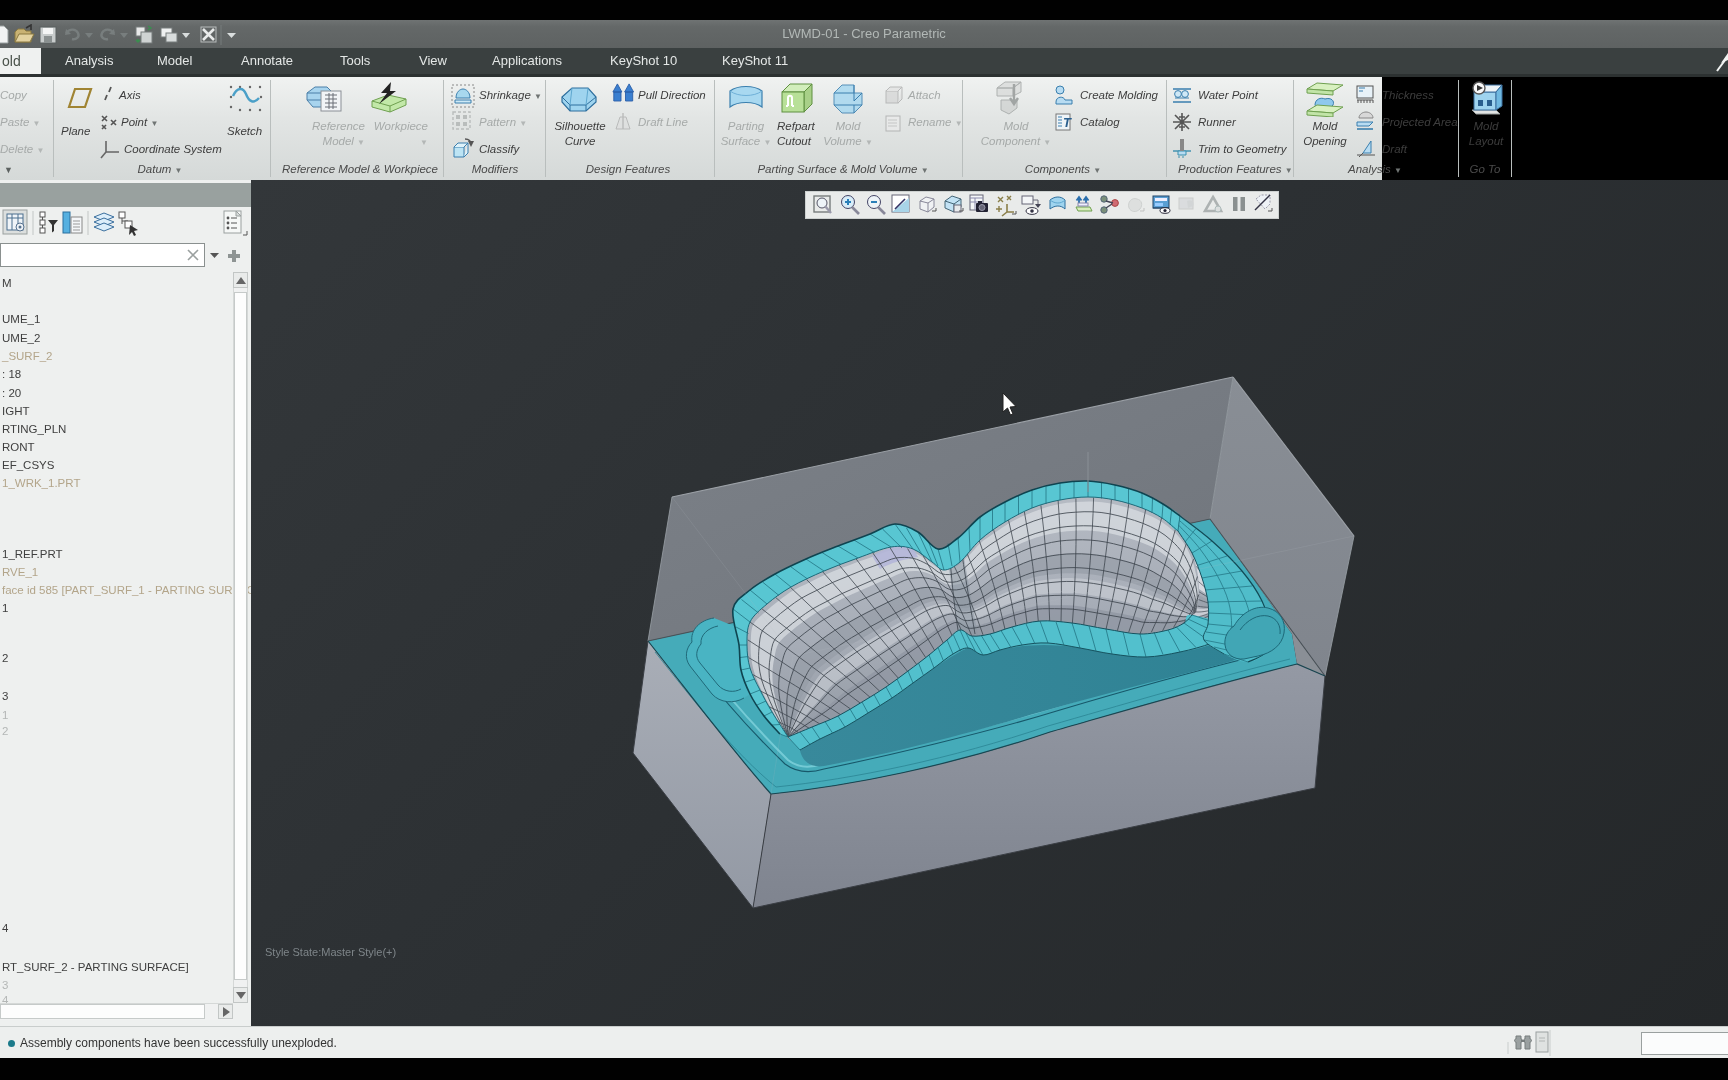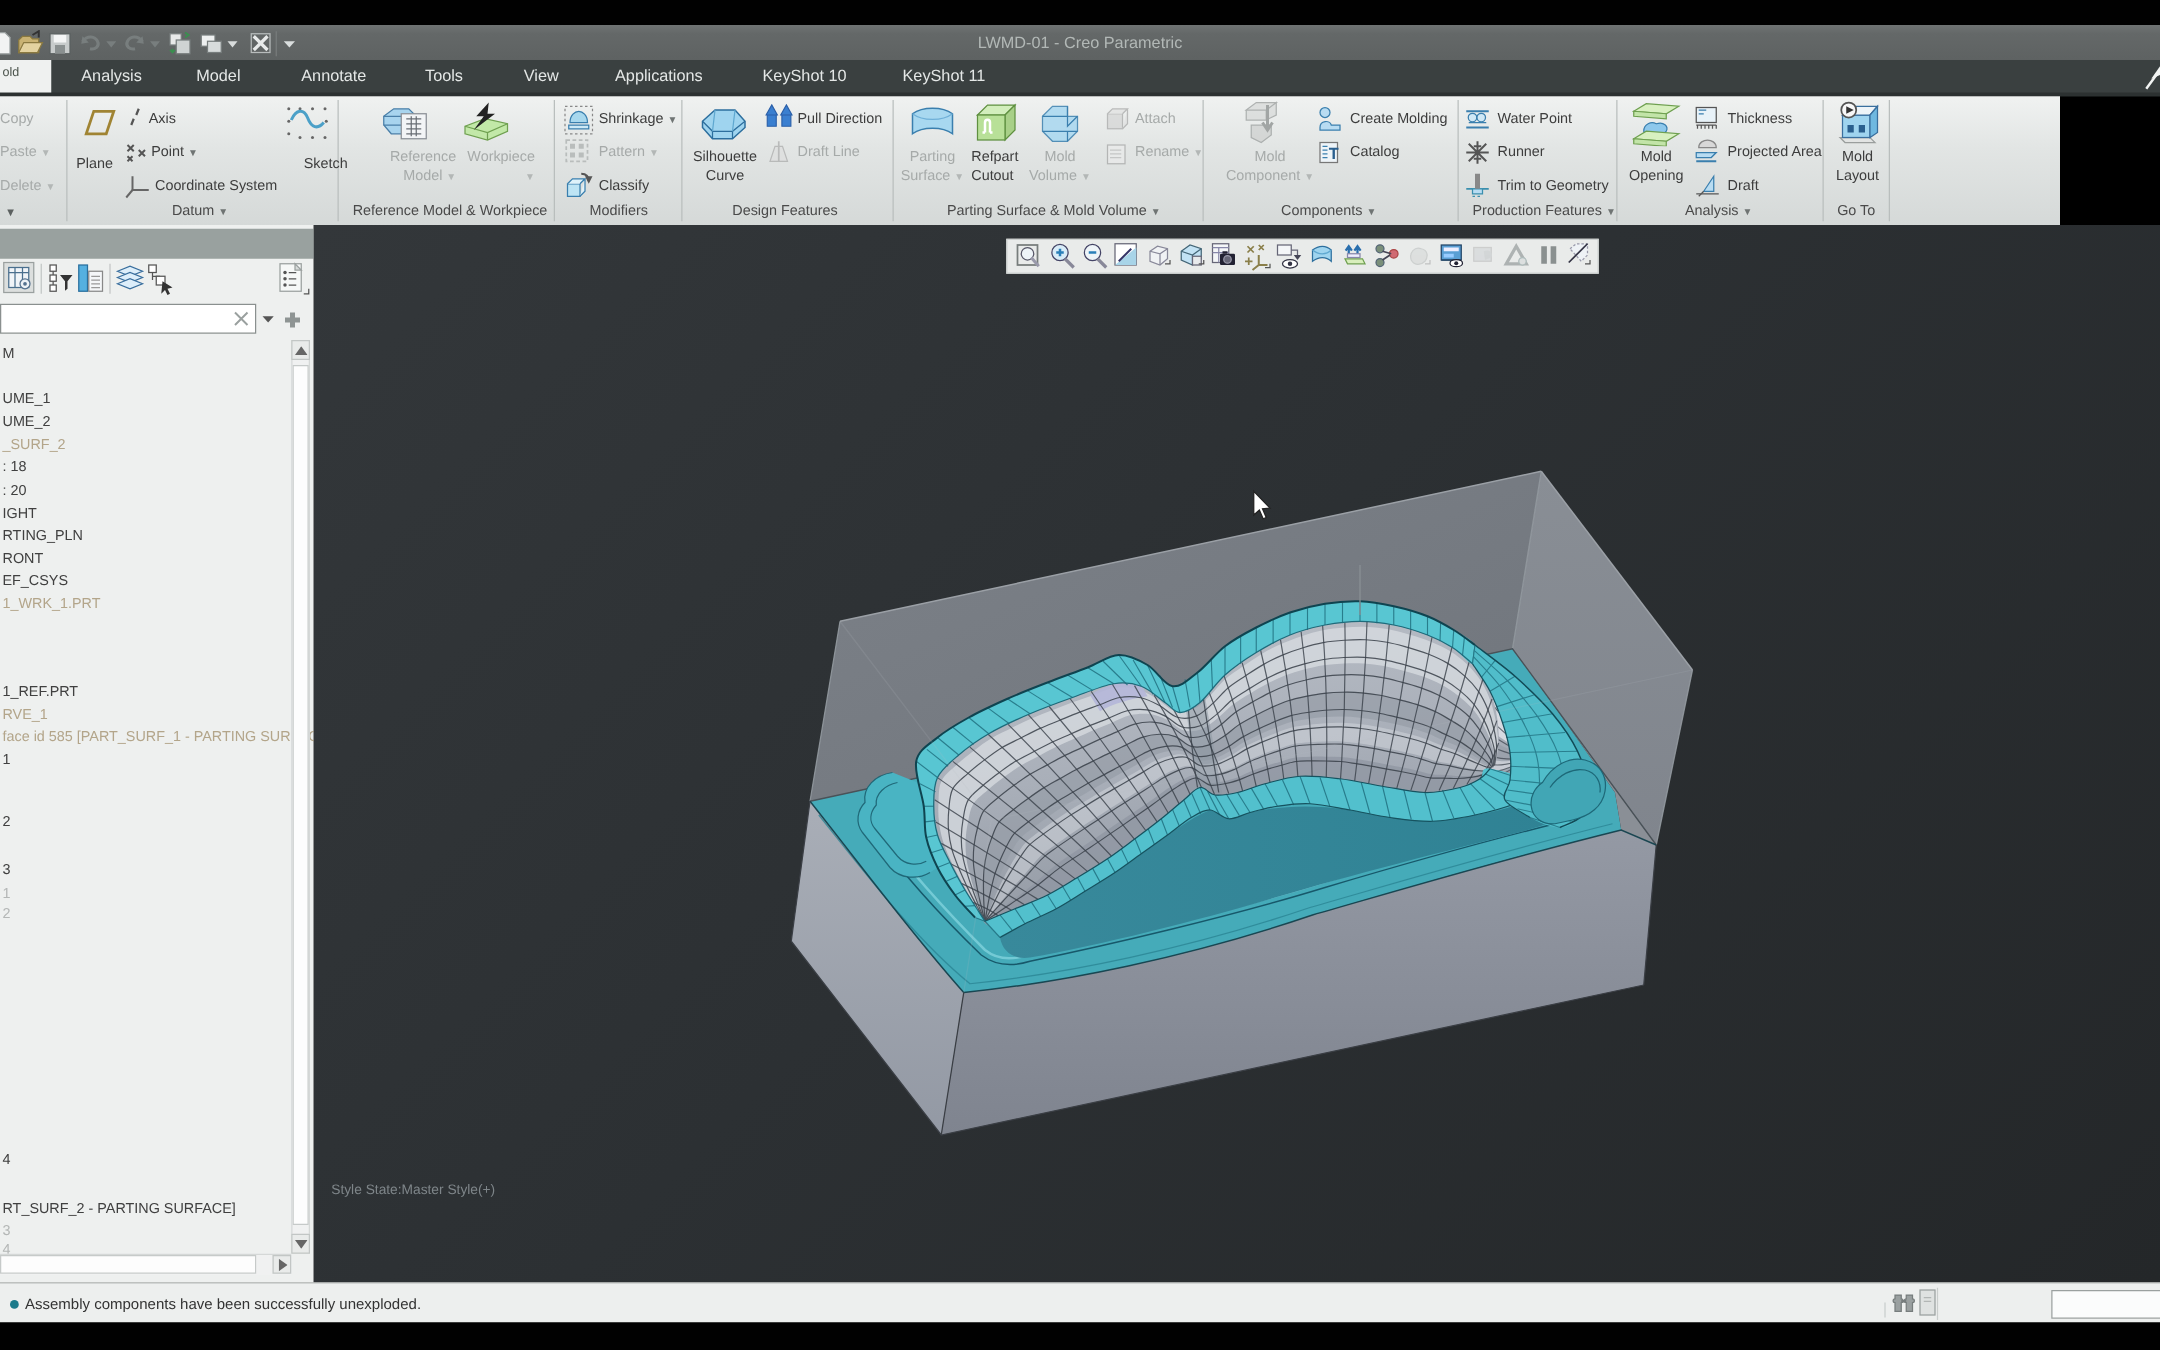--- a/index.html
+++ b/index.html
@@ -6,22 +6,22 @@
   html,body { width:1728px; height:1080px; overflow:hidden; background:#000; }
   body { font-family:"Liberation Sans", sans-serif; position:relative; }
   .abs { position:absolute; }
   
   #topblack { left:0; top:0; width:1728px; height:20px; background:#010101; }
   #titlebar { left:0; top:20px; width:1728px; height:28px; background:linear-gradient(180deg,#6f7373 0%,#646868 25%,#5e6262 100%); }
   #title { width:100%; text-align:center; top:6px; color:#b2b8b6; font-size:13px; }
   #tabrow { left:0; top:48px; width:1728px; height:29px; background:#3a4040; border-bottom:3px solid #2c3131; }
   .tab { position:absolute; top:5px; color:#e4e7e6; font-size:13px; }
   #activetab { left:0; top:0; width:41px; height:26px; background:#eff1f0; }
-  #activetab span { position:absolute; left:2px; top:5px; color:#49524a; font-size:10px; }
-  #ribbon { left:0; top:77px; width:1648px; height:103px; background:linear-gradient(180deg,#f0f2f1 0%,#e2e5e4 40%,#d5d9d8 100%); }
+  #activetab span { position:absolute; left:2px; top:5px; color:#49524a; font-size:14px; }
+  #ribbon { left:0; top:77px; width:1382px; height:103px; background:linear-gradient(180deg,#f0f2f1 0%,#e2e5e4 40%,#d5d9d8 100%);font-style:italic; }
   .rsep { position:absolute; top:3px; height:97px; width:1px; background:#b9bebd; }
   .rlabel { position:absolute; top:86px; font-size:11.5px; color:#4a4a4a; text-align:center; white-space:nowrap; }
   .rtext { position:absolute; font-size:11.5px; color:#3d3d3d; white-space:nowrap; }
   .gray { color:#a6aaa9 !important; }
   .c2 { text-align:right; line-height:14.5px; }
   .dar { color:#6f7473; font-size:8px; }
   .dar2 { color:#b3b7b6; font-size:8px; }
   
   #panel { left:0; top:180px; width:251px; height:846px; background:#eef0ef; }
   #panelhead { left:0; top:3px; width:251px; height:24px; background:#99a19f; }
@@ -149,21 +149,21 @@
         <circle cx="32" cy="4" r="1.2"></circle>
         <circle cx="3" cy="14" r="1.2"></circle>
         <circle cx="3" cy="24" r="1.2"></circle>
         <circle cx="12" cy="27" r="1.2"></circle>
         <circle cx="22" cy="27" r="1.2"></circle>
         <circle cx="32" cy="27" r="1.2"></circle>
         <circle cx="33" cy="14" r="1.2"></circle>
       </g>
       <path d="M5 13 C9 4 15 4 18 11 C21 19 26 21 31 15" fill="none" stroke="#4ba0c8" stroke-width="2.4"></path>
     </svg>
-  <div class="rtext" style="left:243px;top:48px">Sketch</div>
+  <div class="rtext" style="left:227px;top:48px">Sketch</div>
 
   <svg class="abs" style="left:303px;top:6px" width="42" height="30">
     <path d="M4 10 L12 4 L24 4 L30 10 L30 17 L22 24 L10 24 L4 17 Z" fill="#a8d4ee" stroke="#4a7fa8" stroke-width="1"></path>
     <path d="M4 10 L30 10 M4 17 L30 17" stroke="#4a7fa8" stroke-width="1" fill="none"></path>
     <rect x="18" y="8" width="20" height="20" fill="#f2f4f6" stroke="#8a8f96"></rect>
     <g stroke="#6a6f76" stroke-width="1">
         <path d="M22 12 h12 M22 16 h12 M22 20 h12 M22 24 h12 M26 10 v16 M30 10 v16"></path>
       </g>
   </svg>
   <div class="rtext gray c2" style="left:285px;top:42px;width:80px">Reference<br>Model <span class="dar2">▼</span></div>

